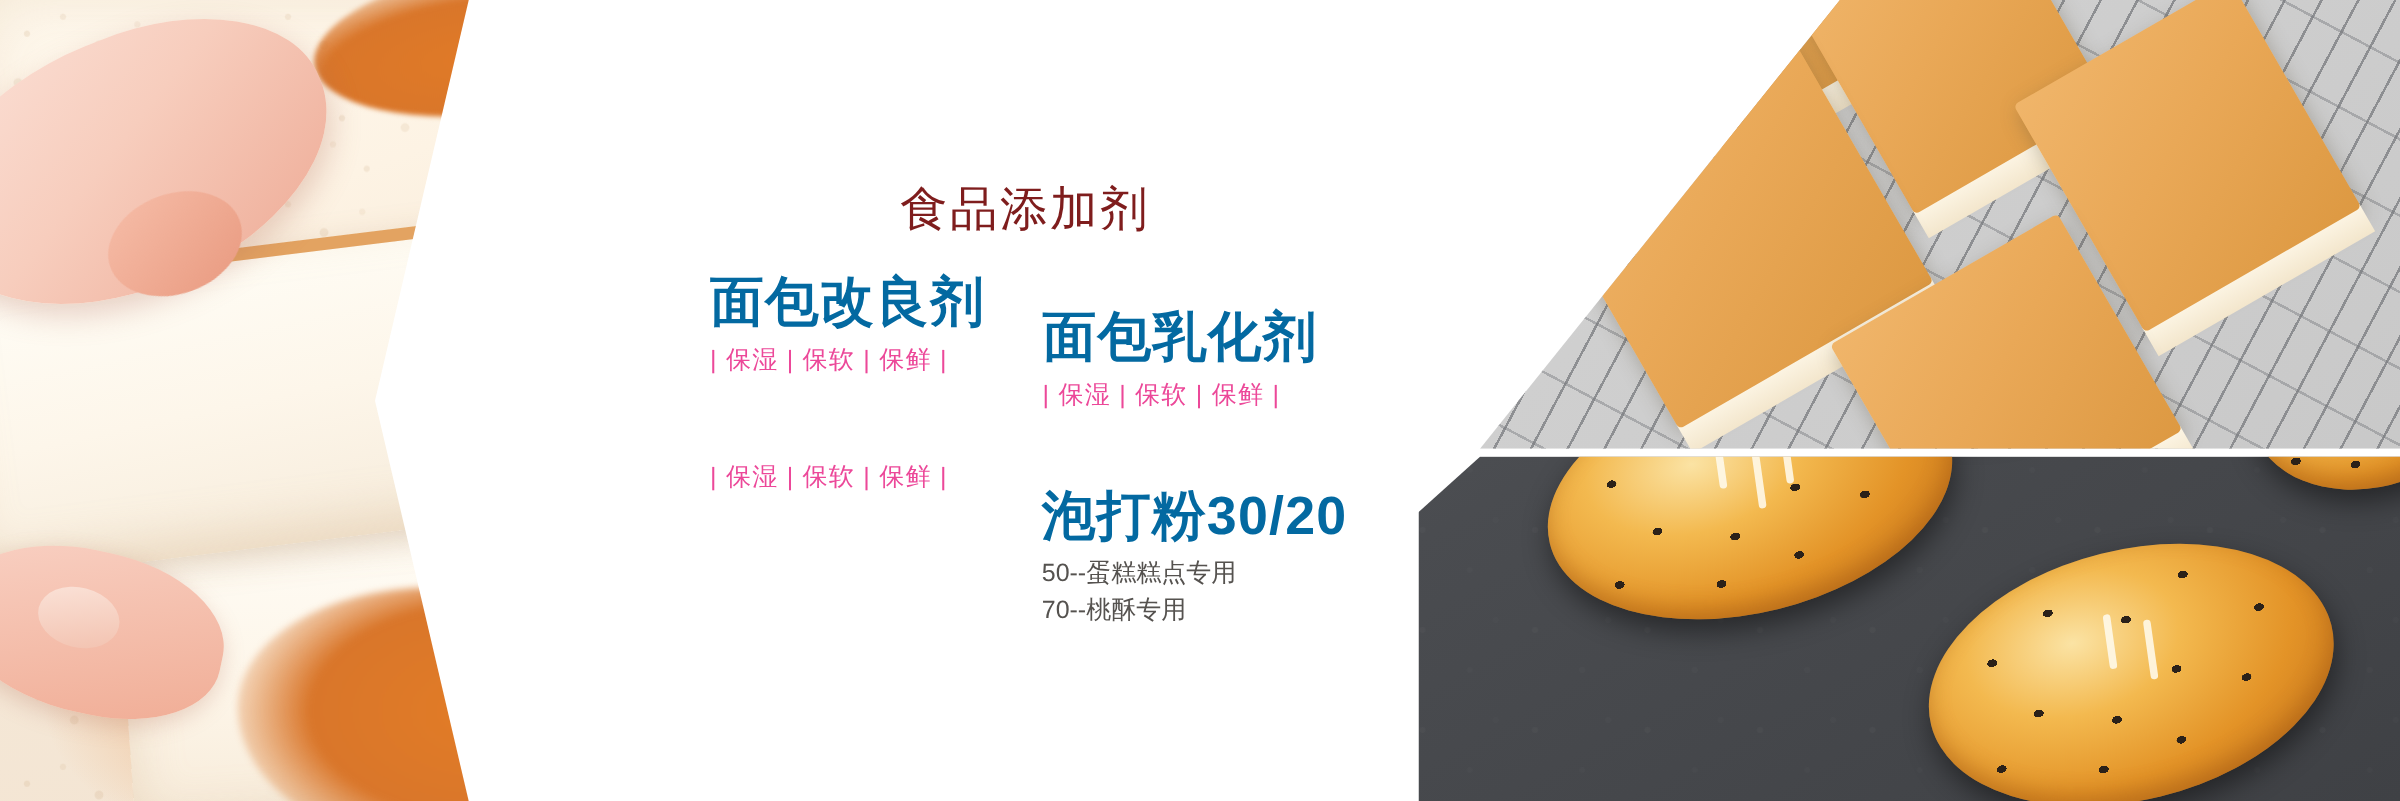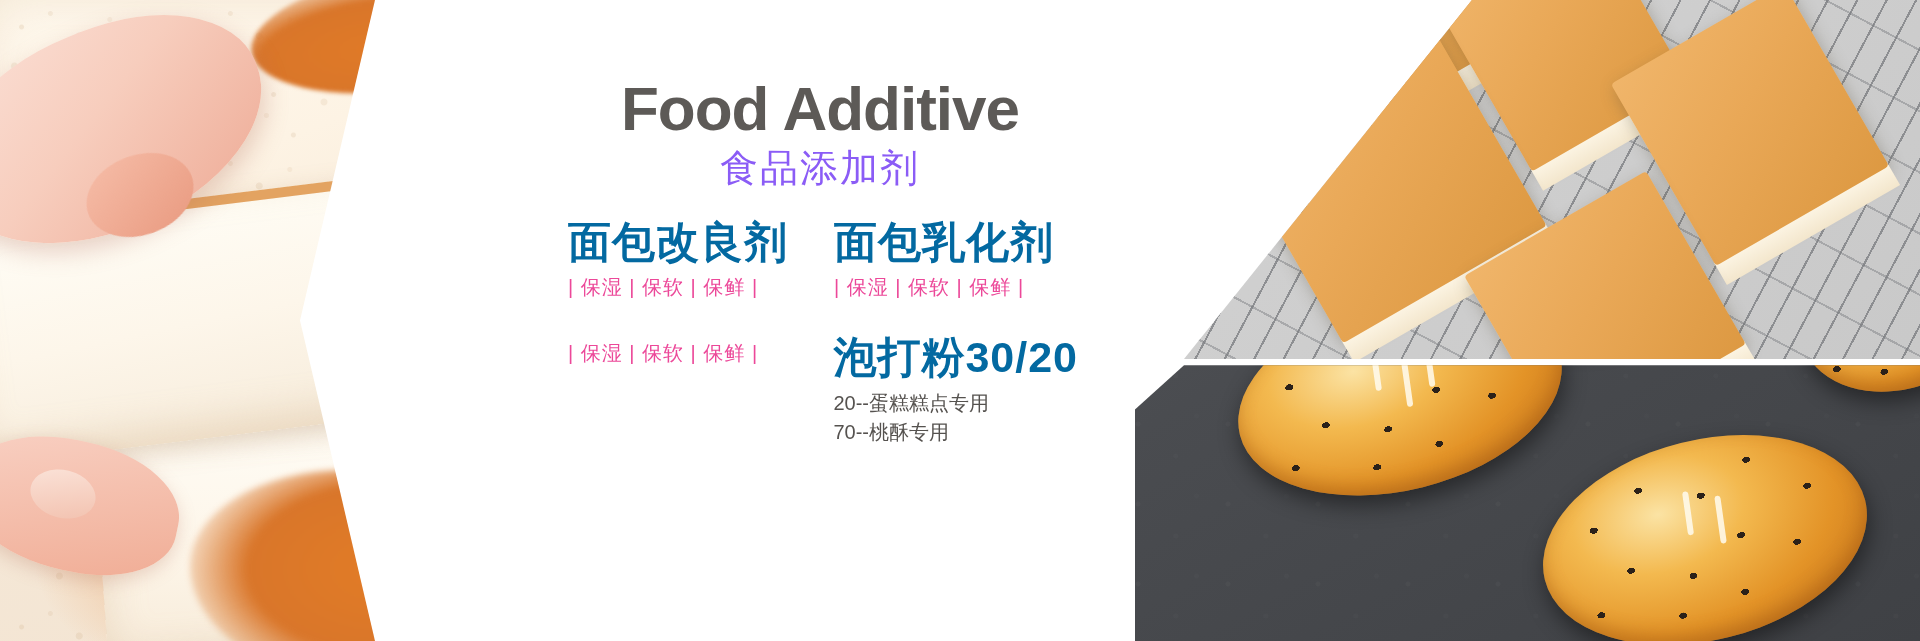--- a/index.html
+++ b/index.html
@@ -121,26 +121,26 @@
       radial-gradient(ellipse 4px 3px at 77% 62%, #2b2119 0 99%, transparent 100%),
       radial-gradient(ellipse 4px 3px at 14% 74%, #2b2119 0 99%, transparent 100%),
       radial-gradient(ellipse 4px 3px at 38% 84%, #2b2119 0 99%, transparent 100%),
       radial-gradient(ellipse 4px 3px at 58% 80%, #2b2119 0 99%, transparent 100%),
       radial-gradient(ellipse 4px 3px at 84% 36%, #2b2119 0 99%, transparent 100%);}
 
   
   .title-en{position:absolute;left:585px;top:78px;width:470px;text-align:center;
     font-size:62px;font-weight:700;color:#5d5a57;letter-spacing:-1px;line-height:1;}
   .title-cn{position:absolute;left:585px;top:148px;width:470px;text-align:center;
-    font-size:38px;font-weight:400;color:#8b5cf6;letter-spacing:2px;line-height:1.1;}
+    font-size:38px;font-weight:400;color:#7f1d1d;letter-spacing:2px;line-height:1.1;}
 
   .grid{position:absolute;left:568px;top:218px;width:520px;}
   .row{display:flex;}
   .col{width:246px;padding-right:10px;}
-  .col.right{padding-left:12px;}
+  .col.right{padding-left:12px;margin-top:28px;}
   .head{font-size:43px;font-weight:700;color:#0369a1;line-height:1.15;letter-spacing:1px;white-space:nowrap;}
   .sub{font-size:20px;color:#ec4899;letter-spacing:1px;margin-top:7px;white-space:nowrap;}
   .note{font-size:20px;color:#55524f;line-height:1.45;margin-top:6px;white-space:nowrap;}
   .gap{height:32px;}
 </style>
 </head>
 <body>
 
 <div class="banner">
 
@@ -203,21 +203,20 @@
         <div class="seeds"></div>
         <div class="slit" style="left:46%;top:24%;height:44px;transform:rotate(6deg);"></div>
         <div class="slit" style="left:55%;top:30%;height:48px;transform:rotate(6deg);"></div>
       </div>
     </div>
   </div>
 
   <div class="center-panel"></div>
   <div class="chevron"></div>
 
-  <div class="title-en">Food Additive</div>
   <div class="title-cn">食品添加剂</div>
 
   <div class="grid">
     <div class="row">
       <div class="col">
         <div class="head">面包改良剂</div>
         <div class="sub">| 保湿 | 保软 | 保鲜 |</div>
       </div>
       <div class="col right">
         <div class="head">面包乳化剂</div>
@@ -226,19 +225,19 @@
     </div>
 
     <div class="gap"></div>
 
     <div class="row">
       <div class="col">
         <div class="sub">| 保湿 | 保软 | 保鲜 |</div>
       </div>
       <div class="col right">
         <div class="head">泡打粉30/20</div>
-        <div class="note">20--蛋糕糕点专用</div>
+        <div class="note">50--蛋糕糕点专用</div>
         <div class="note" style="margin-top:0">70--桃酥专用</div>
       </div>
     </div>
   </div>
 
 </div>
 
 </body></html>

